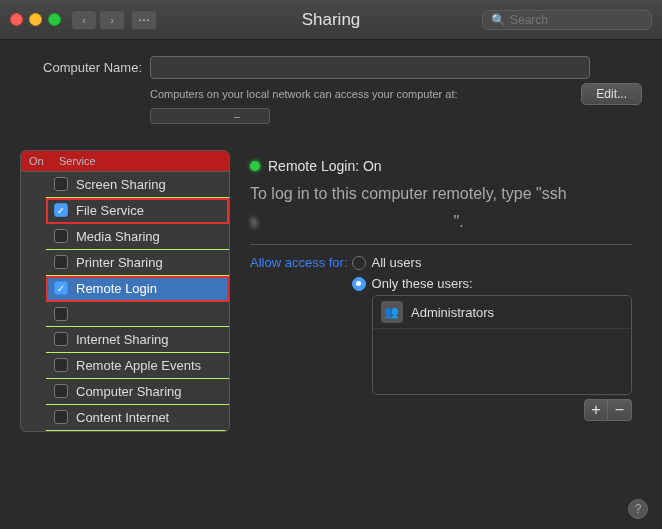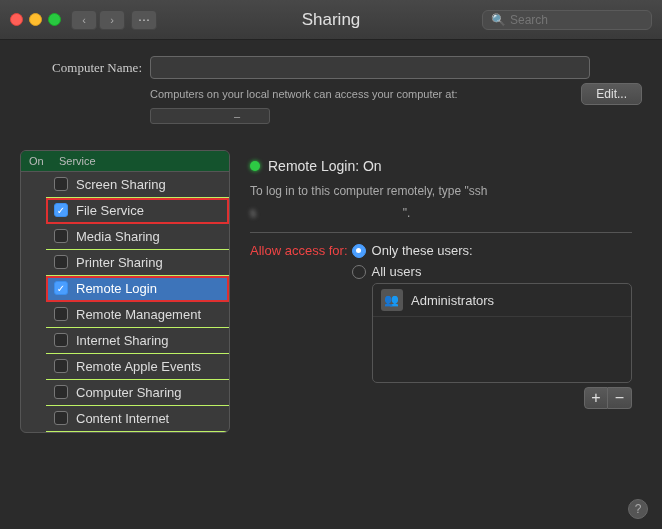--- a/index.html
+++ b/index.html
@@ -123,21 +123,20 @@
       align-items: center;
       margin-bottom: 4px;
     }
 
     .computer-name-label {
       font-size: 13px;
       color: #ccc;
       width: 130px;
       text-align: right;
       padding-right: 8px;
-      font-family: Liberation Serif, serif;
     }
 
     .computer-name-input {
       background: #3a3a3a;
       border: 1px solid #666;
       border-radius: 4px;
       color: #e0e0e0;
       font-size: 13px;
       padding: 3px 6px;
       width: 440px;
@@ -182,21 +181,21 @@
       background: #3a3a3a;
       border: 1px solid #555;
       border-radius: 6px;
       overflow: hidden;
       min-height: 275px;
     }
 
     .service-header {
       display: flex;
       padding: 4px 8px;
-      background: #14532d;
+      background: #b91c1c;
       border-bottom: 1px solid #555;
     }
 
     .service-header-on {
       font-size: 11px;
       color: #bbb;
       width: 30px;
     }
 
     .service-header-service {
@@ -273,35 +272,35 @@
       box-shadow: 0 0 4px #2dca44;
     }
 
     .status-text {
       font-size: 14px;
       font-weight: 500;
       color: #e0e0e0;
     }
 
     .info-text {
-      font-size: 12px;
+      font-size: 16px;
       color: #aaa;
       margin-bottom: 4px;
       line-height: 1.5;
     }
 
     .divider {
       border: none;
       border-top: 1px solid #555;
       margin: 10px 0;
     }
 
     .access-label {
       font-size: 13px;
-      color: #ef4444;
+      color: #3b82f6;
     }
 
     .radio-group {
       display: flex;
       flex-direction: column;
       gap: 6px;
       margin-left: 4px;
     }
 
     .radio-item {
@@ -492,21 +491,20 @@
           <div class="service-item">
             <div class="service-checkbox"></div>
             <span class="service-name">Printer Sharing</span>
           </div>
           <div class="service-item selected highlighted">
             <div class="service-checkbox checked">✓</div>
             <span class="service-name">Remote Login</span>
           </div>
           <div class="service-item">
             <div class="service-checkbox"></div>
-            <span class="service-name">Remote Management</span>
           </div>
           <div class="service-item">
             <div class="service-checkbox"></div>
             <span class="service-name">Internet Sharing</span>
           </div>
           <div class="service-item">
             <div class="service-checkbox"></div>
             <span class="service-name">Remote Apple Events</span>
           </div>
           <div class="service-item">
@@ -529,26 +527,26 @@
       <div class="info-text">
         <span style="filter:blur(2px); color:#aaa;">s &nbsp;&nbsp;&nbsp;&nbsp;&nbsp;&nbsp;&nbsp;&nbsp;&nbsp;&nbsp;&nbsp;&nbsp;&nbsp;&nbsp;&nbsp;&nbsp;&nbsp;&nbsp;&nbsp;&nbsp;&nbsp;&nbsp;&nbsp;&nbsp;&nbsp;&nbsp;&nbsp;&nbsp;&nbsp;&nbsp;&nbsp;&nbsp;&nbsp;&nbsp;&nbsp;&nbsp;&nbsp;&nbsp;&nbsp;&nbsp;&nbsp;&nbsp;&nbsp;</span><span style="color:#aaa;">".</span>
       </div>
 
       <hr class="divider">
 
       <div class="access-for-row">
         <span class="access-label">Allow access for:</span>
         <div class="radio-group">
           <div class="radio-item">
+            <div class="radio-circle"></div>
+            <span class="radio-label">All users</span>
+          </div>
+          <div class="radio-item">
             <div class="radio-circle selected"></div>
             <span class="radio-label">Only these users:</span>
-          </div>
-          <div class="radio-item">
-            <div class="radio-circle"></div>
-            <span class="radio-label">All users</span>
           </div>
         </div>
       </div>
 
       <div class="users-list" style="width:260px; margin-left:auto; margin-right:0;">
         <div class="user-item">
           <div class="user-icon">👥</div>
           <span class="user-name">Administrators</span>
         </div>
       </div>

